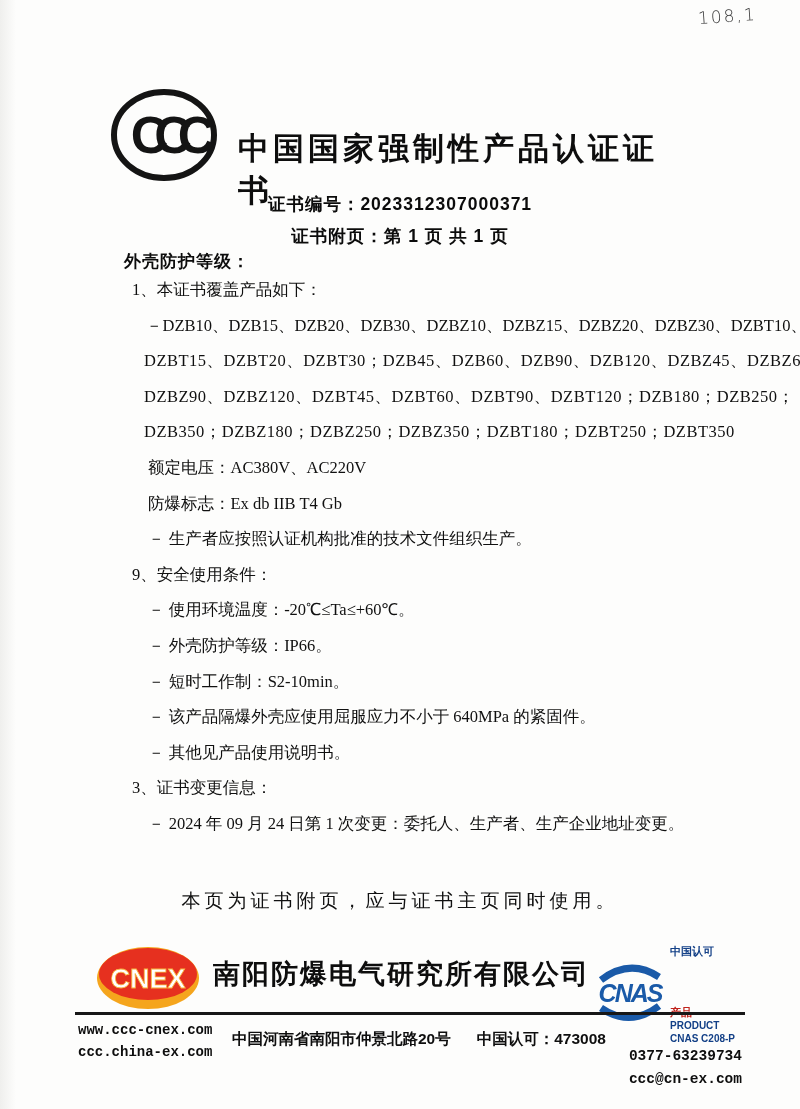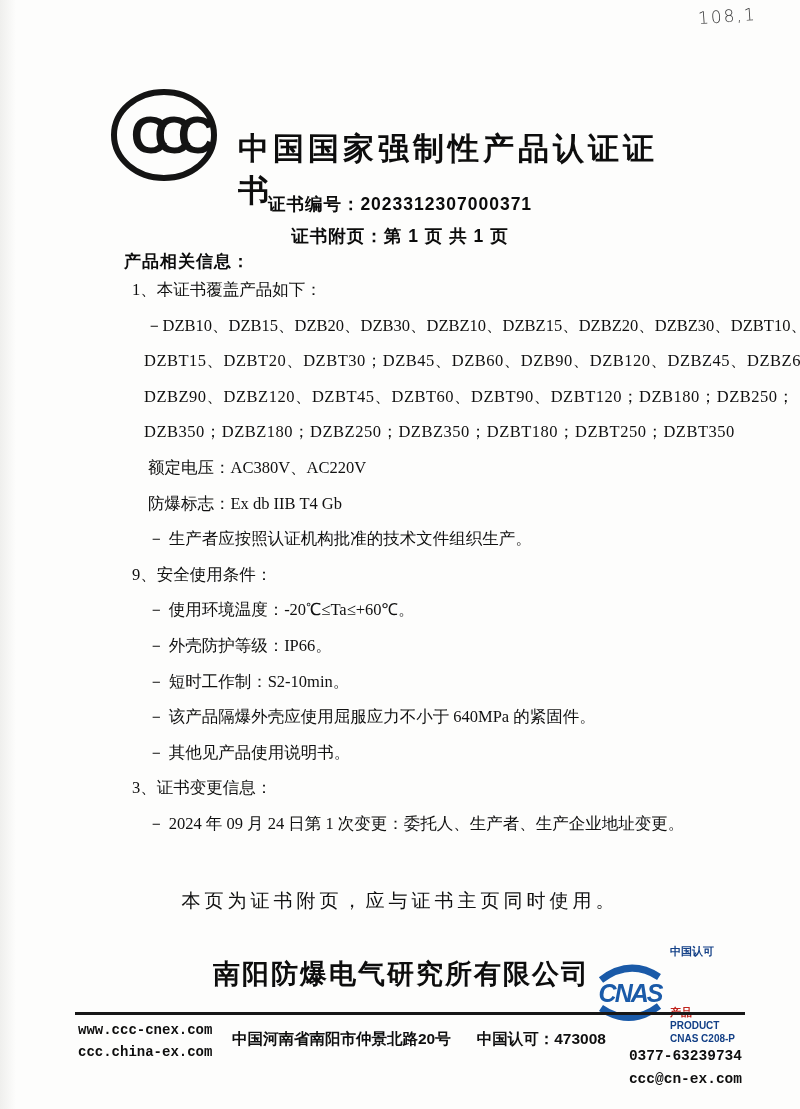--- a/index.html
+++ b/index.html
@@ -67,21 +67,21 @@
   <div class="abs main-title">中国国家强制性产品认证证书</div>
 
   <div class="abs cert-line">
     <span>证书编号：</span><span>2023312307000371</span>
   </div>
 
   <div class="abs page-line">
     <span>证书附页：</span><span>第 1 页  共 1 页</span>
   </div>
 
-  <div class="abs section-heading">产品相关信息：</div>
+  <div class="abs section-heading">外壳防护等级：</div>
 
   <div class="abs body-lines">
     <div class="bline ind-num">1、本证书覆盖产品如下：</div>
     <div class="bline ind-dash">－DZB10、DZB15、DZB20、DZB30、DZBZ10、DZBZ15、DZBZ20、DZBZ30、DZBT10、</div>
     <div class="bline ind-cont">DZBT15、DZBT20、DZBT30；DZB45、DZB60、DZB90、DZB120、DZBZ45、DZBZ60、</div>
     <div class="bline ind-cont">DZBZ90、DZBZ120、DZBT45、DZBT60、DZBT90、DZBT120；DZB180；DZB250；</div>
     <div class="bline ind-cont">DZB350；DZBZ180；DZBZ250；DZBZ350；DZBT180；DZBT250；DZBT350</div>
     <div class="bline ind-label">额定电压：AC380V、AC220V</div>
     <div class="bline ind-label">防爆标志：Ex db IIB T4 Gb</div>
     <div class="bline ind-dash2">－ 生产者应按照认证机构批准的技术文件组织生产。</div>
@@ -90,20 +90,27 @@
     <div class="bline ind-dash2">－ 外壳防护等级：IP66。</div>
     <div class="bline ind-dash2">－ 短时工作制：S2-10min。</div>
     <div class="bline ind-dash2">－ 该产品隔爆外壳应使用屈服应力不小于 640MPa 的紧固件。</div>
     <div class="bline ind-dash2">－ 其他见产品使用说明书。</div>
     <div class="bline ind-num">3、证书变更信息：</div>
     <div class="bline ind-dash2">－ 2024 年 09 月 24 日第 1 次变更：委托人、生产者、生产企业地址变更。</div>
   </div>
 
   <div class="abs closing-note">本页为证书附页，应与证书主页同时使用。</div>
 
+  <div class="abs cnex-logo">
+    <svg width="106" height="66" viewBox="0 0 106 66" aria-hidden="true">
+      <ellipse cx="53" cy="33" rx="51" ry="31" fill="#f5a51d"></ellipse>
+      <ellipse cx="53" cy="29" rx="49" ry="26" fill="#e6301f"></ellipse>
+      <text x="53" y="43" text-anchor="middle" font-family="Liberation Sans, sans-serif" font-size="27" font-weight="bold" letter-spacing="0" fill="#ffffff" stroke="#f7b23a" stroke-width="0.8">CNEX</text>
+    </svg>
+  </div>
 
   <div class="abs company-name">南阳防爆电气研究所有限公司</div>
 
   <div class="abs cnas-block">
     <span>
       <svg width="72" height="58" viewBox="0 0 72 58" aria-hidden="true">
         <path d="M7 16 Q36 -6 65 13" stroke="#1a5aa8" stroke-width="7" fill="none"></path>
         <text x="36" y="38" text-anchor="middle" font-family="Liberation Sans, sans-serif" font-size="25" font-weight="bold" font-style="italic" letter-spacing="-2" fill="#1a5aa8">CNAS</text>
         <path d="M7 44 Q36 64 65 42" stroke="#1a5aa8" stroke-width="7" fill="none"></path>
       </svg>

